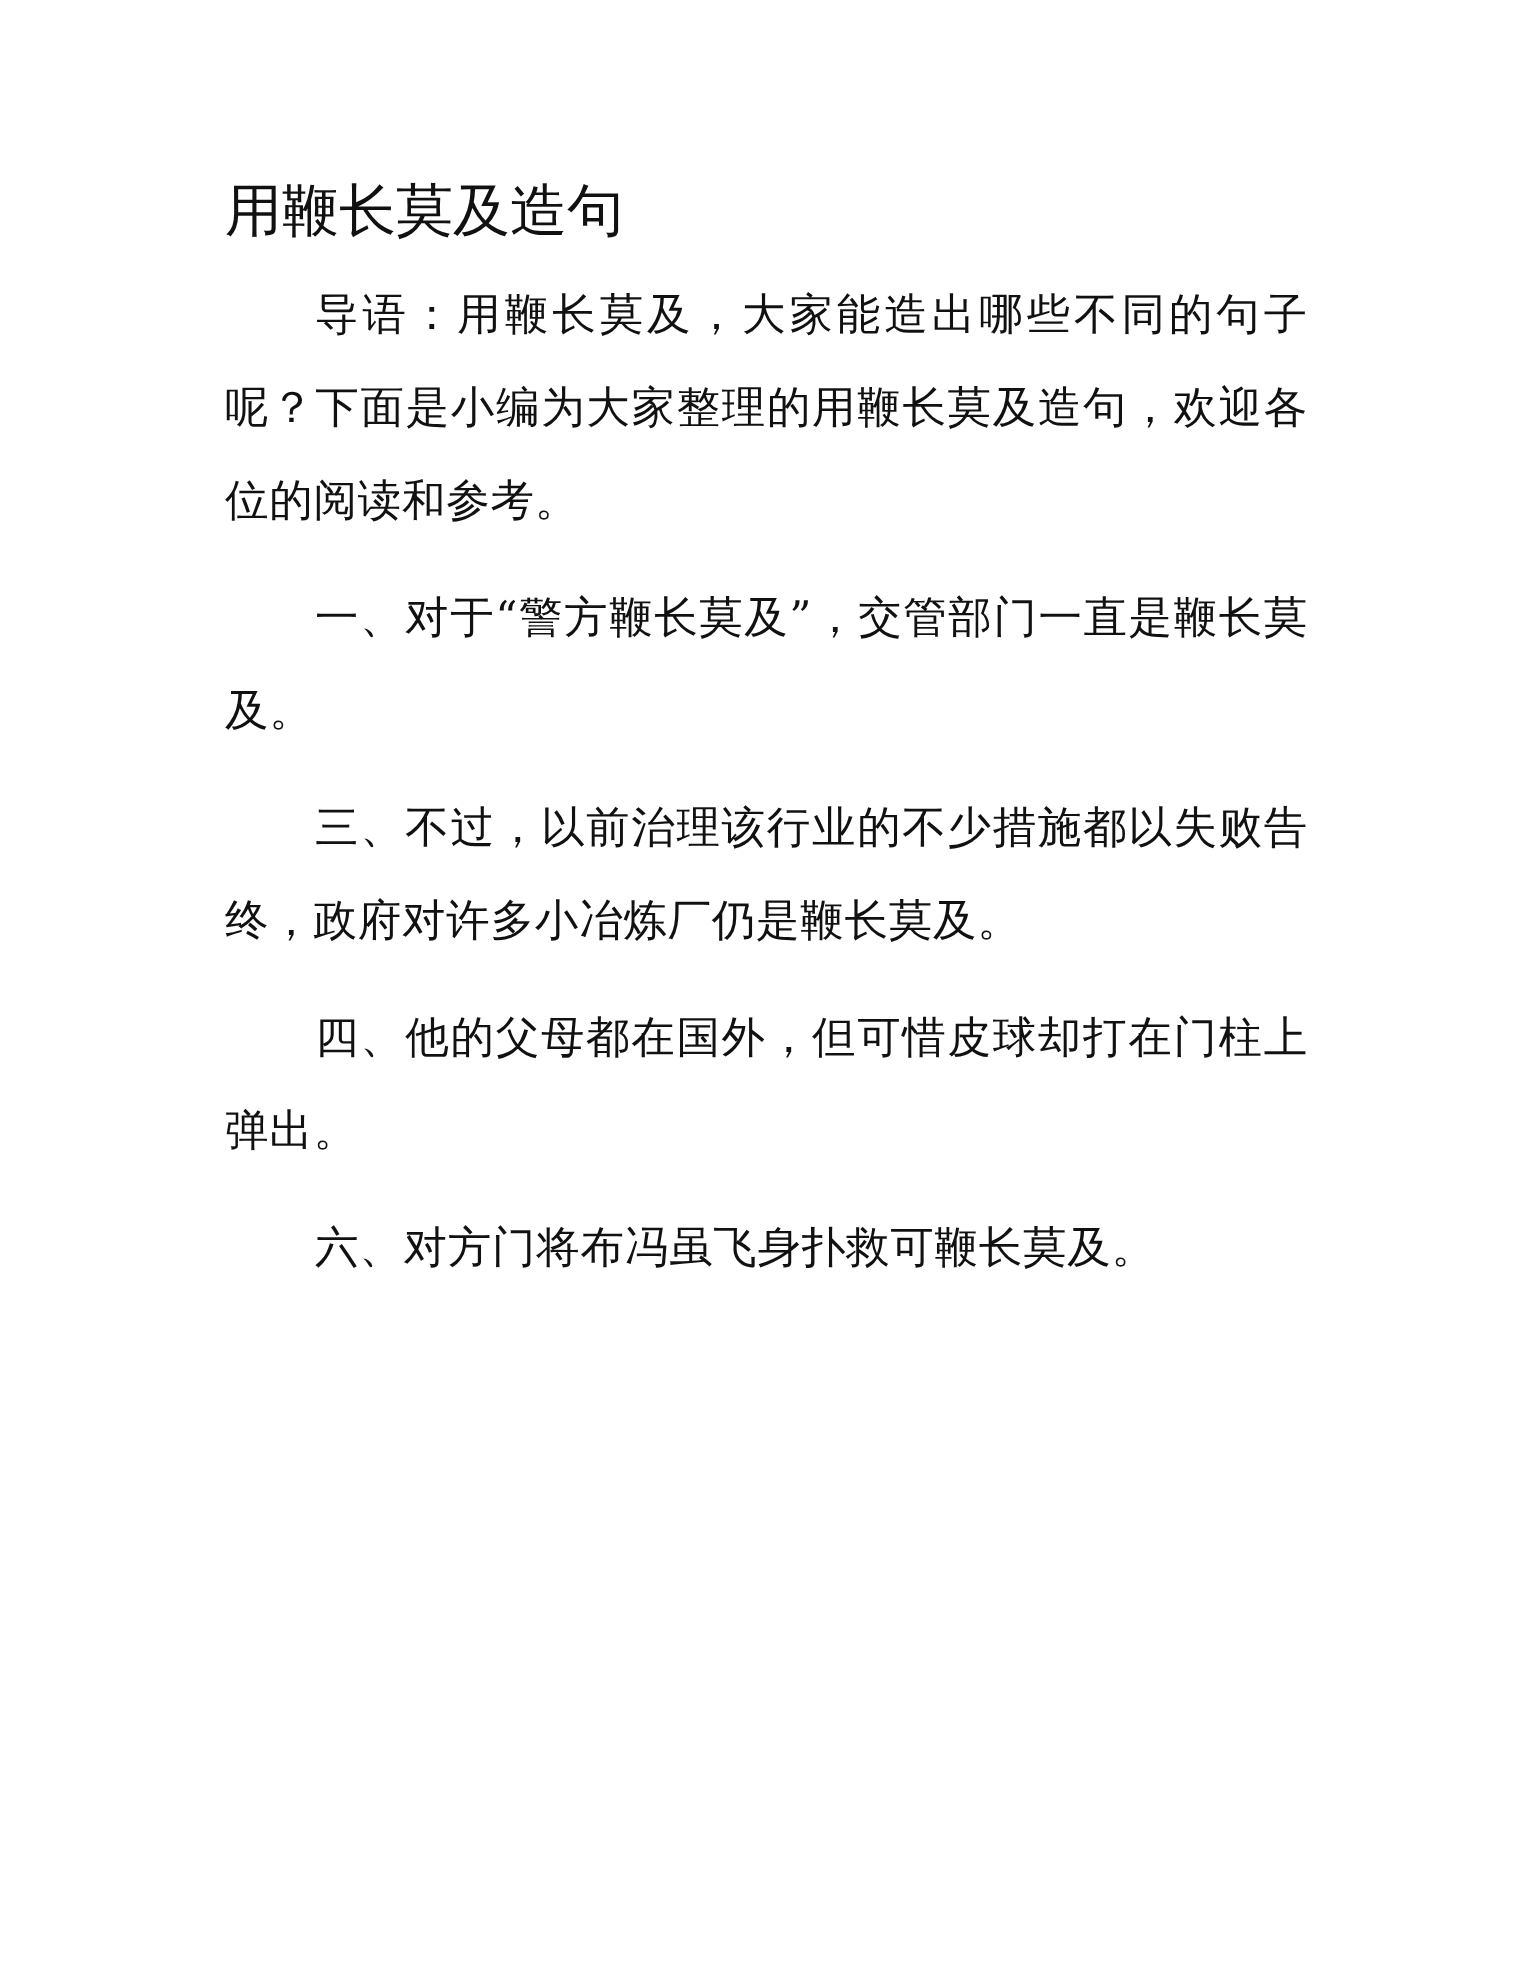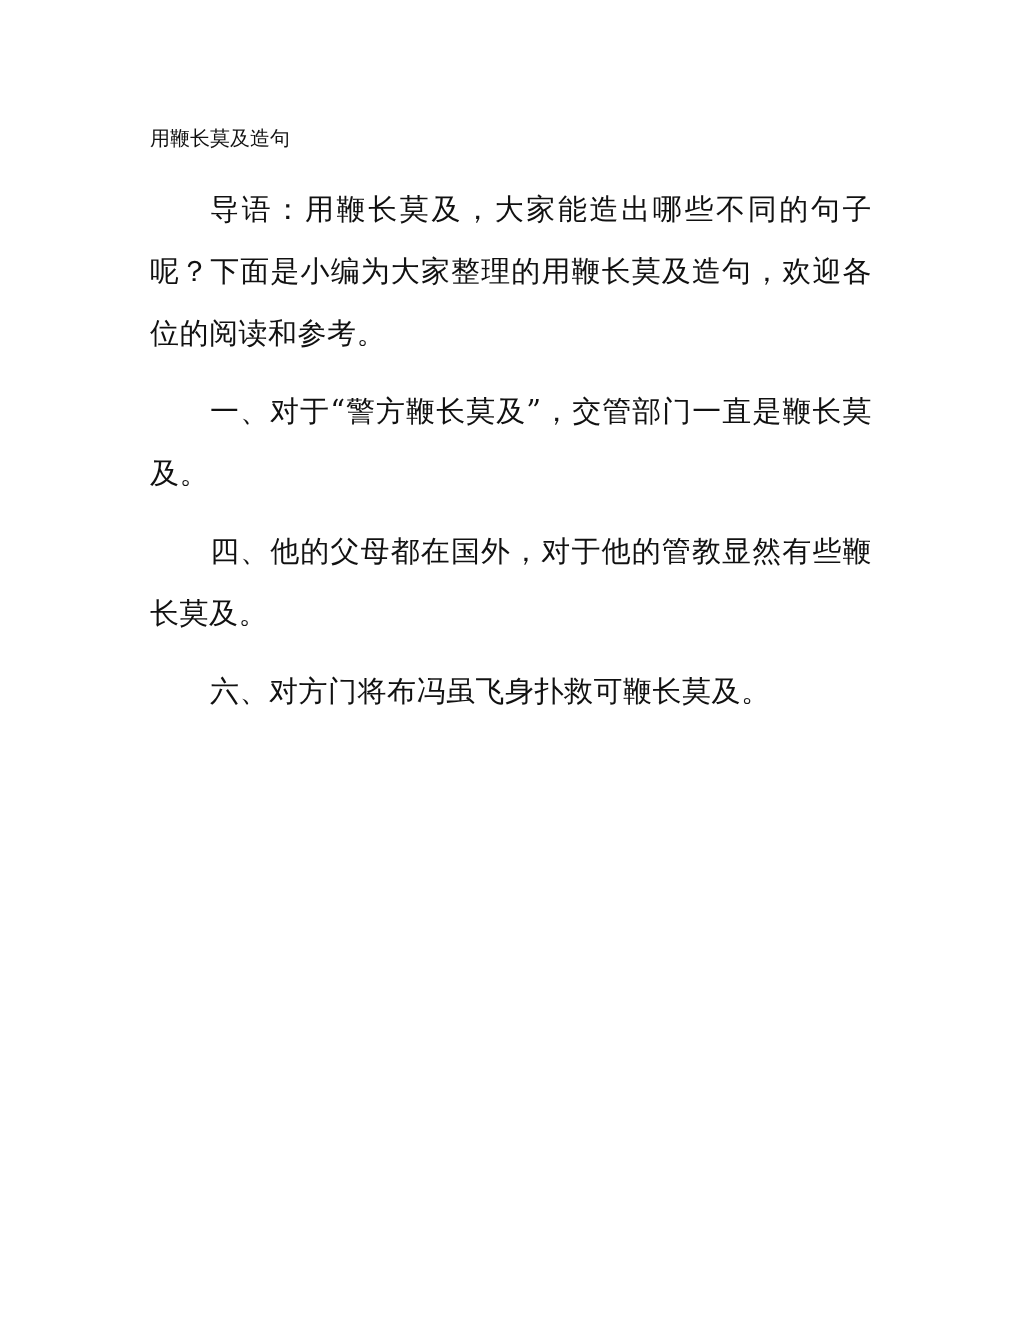--- a/index.html
+++ b/index.html
@@ -15,39 +15,39 @@
       font-family: "DejaVu Serif", "Liberation Serif", serif;
       color: #111111;
     }
     .page {
       position: absolute;
       left: 150px;
       top: 118px;
       width: 722px;
     }
     .title {
-      font-size: 20px;
+      font-size: 38px;
       line-height: 44px;
       margin: 0 0 16px 0;
       font-weight: normal;
       letter-spacing: 0px;
-      font-family: Liberation Mono, monospace;
     }
     .para {
       font-size: 29px;
       line-height: 62px;
       margin: 0 0 16px 0;
       text-indent: 60px;
       text-align: justify;
       letter-spacing: 0.5px;
       word-break: break-all;
     }
   </style>
 </head>
 <body>
 
 <div class="page">
   <h1 class="title">用鞭长莫及造句</h1>
   <p class="para">导语：用鞭长莫及，大家能造出哪些不同的句子呢？下面是小编为大家整理的用鞭长莫及造句，欢迎各位的阅读和参考。</p>
   <p class="para">一、对于“警方鞭长莫及”，交管部门一直是鞭长莫及。</p>
-  <p class="para">四、他的父母都在国外，对于他的管教显然有些鞭长莫及。</p>
+  <p class="para">三、不过，以前治理该行业的不少措施都以失败告终，政府对许多小冶炼厂仍是鞭长莫及。</p>
+  <p class="para">四、他的父母都在国外，但可惜皮球却打在门柱上弹出。</p>
   <p class="para">六、对方门将布冯虽飞身扑救可鞭长莫及。</p>
 </div>
 
 </body></html>

